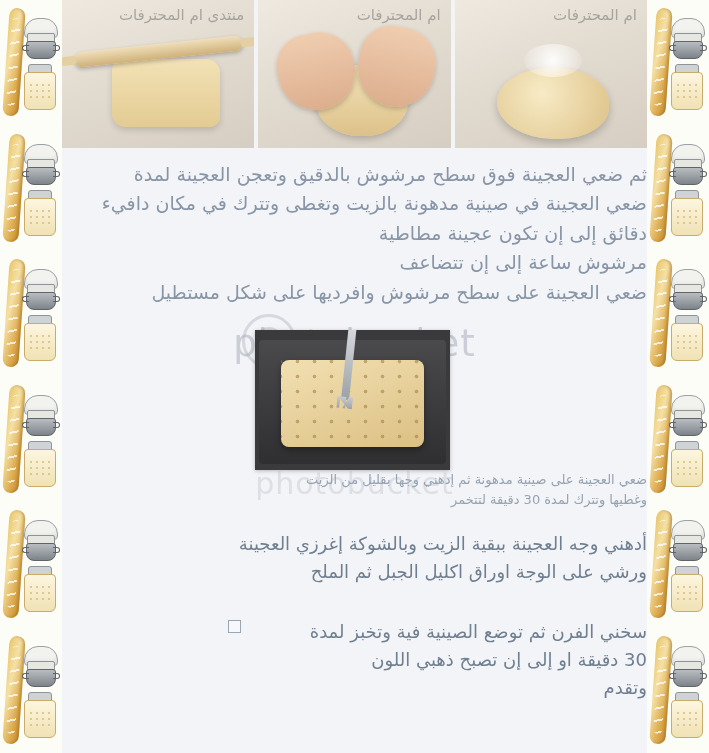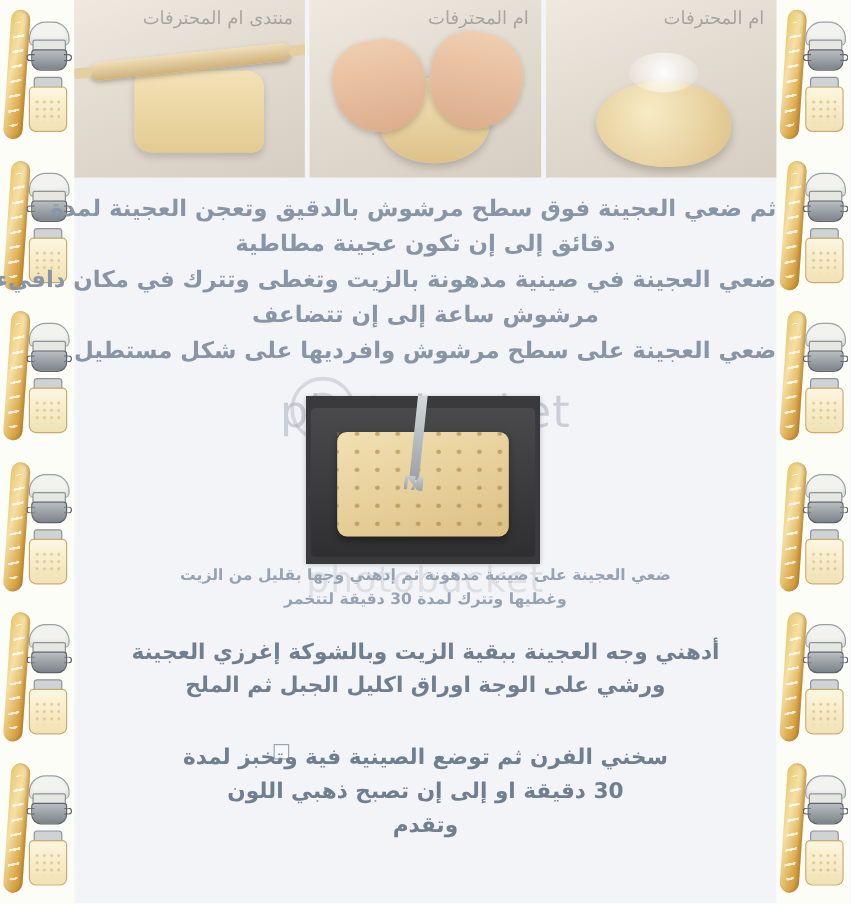--- a/index.html
+++ b/index.html
@@ -266,25 +266,24 @@
     height: 22%;
     background: radial-gradient(circle, rgba(255,255,255,.95), rgba(255,255,255,0));
     border-radius: 50%;
   }
 
   
   .text-block {
     position: absolute;
     left: 62px;
     width: 585px;
-    text-align: center;
+    text-align: right;
     direction: rtl;
     font-family: "DejaVu Sans", sans-serif;
     color: #7b8a9a;
-    font-weight: bold;
   }
   .text-block .line {
     line-height: 1.55;
     white-space: nowrap;
   }
   #text-1 { top: 160px; font-size: 19px; color: #8795a6; }
   #text-2 { top: 470px; font-size: 13px; color: #96a3b2; }
   #text-3 { top: 530px; font-size: 18px; color: #6f7f90; }
   #text-4 { top: 618px; font-size: 18px; color: #6f7f90; }
 
@@ -603,22 +602,22 @@
     <div class="photo">
       <div class="surface"></div>
       <div class="dough-ball3"></div>
       <div class="flour-puff"></div>
       <div class="arabic-wm">ام المحترفات</div>
     </div>
   </div>
 
   <div class="text-block" id="text-1">
     <div class="line">ثم ضعي العجينة فوق سطح مرشوش بالدقيق وتعجن العجينة لمدة</div>
+    <div class="line">ضعي العجينة في صينية مدهونة بالزيت وتغطى وتترك في مكان دافيء</div>
     <div class="line">دقائق إلى إن تكون عجينة مطاطية</div>
-    <div class="line">ضعي العجينة في صينية مدهونة بالزيت وتغطى وتترك في مكان دافيء</div>
     <div class="line">مرشوش ساعة إلى إن تتضاعف</div>
     <div class="line">ضعي العجينة على سطح مرشوش وافرديها على شكل مستطيل</div>
   </div>
 
   <div class="watermark" id="wm-main">photobucket</div>
 
   <div id="center-photo">
     <div class="tray">
       <div class="dough-rect">
         <div class="dimples"></div>

